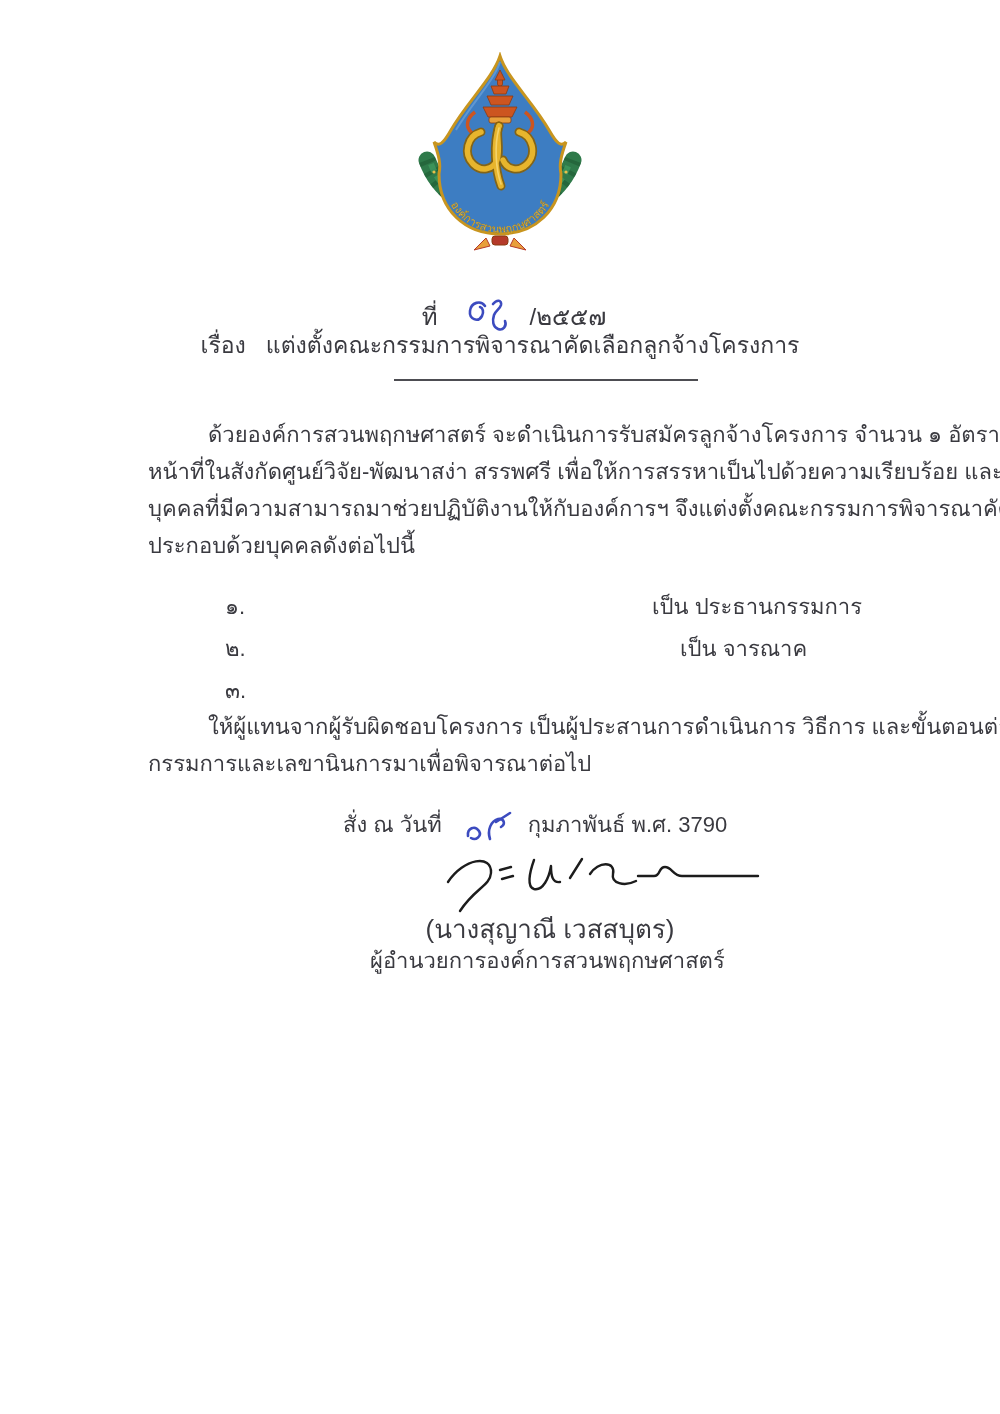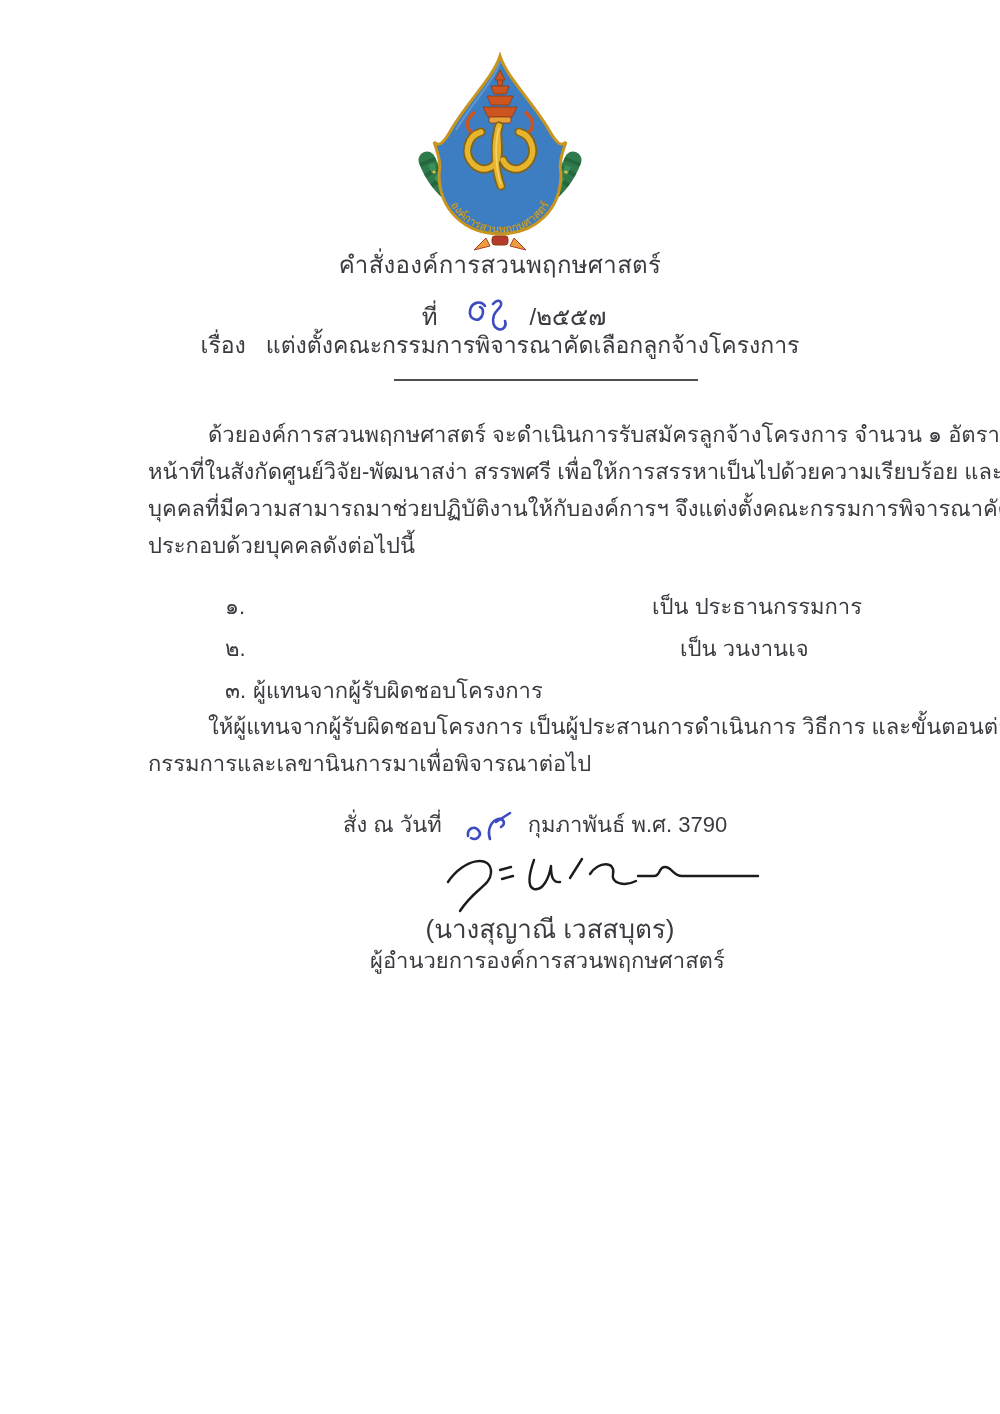--- a/index.html
+++ b/index.html
@@ -146,21 +146,20 @@
       </text>
 
       <g>
         <path d="M83,186 l-12,12 l16,-4 Z" fill="#e8a03c" stroke="#b53a2a" stroke-width="1"></path>
         <path d="M111,186 l12,12 l-16,-4 Z" fill="#e8a03c" stroke="#b53a2a" stroke-width="1"></path>
         <rect x="89" y="184" width="16" height="9" rx="3" fill="#b53a2a" stroke="#8a3a10" stroke-width="1"></rect>
       </g>
     </svg>
   </div>
 
-  <div class="abs org-line">คำสั่งองค์การสวนพฤกษศาสตร์</div>
 
   <div class="abs number-line">
     <span>ที่</span>
     <span class="hand-num" title="">
       <svg width="52" height="44" viewBox="0 0 52 44">
         <g fill="none" stroke="#3c4bbf" stroke-width="2.6" stroke-linecap="round">
           <path d="M22,12 c-4,-6 -14,-4 -15,5 c-1,8 8,12 12,5 c2,-4 1,-8 -2,-9"></path>
           <path d="M30,10 c4,-5 9,-4 8,1 c-1,4 -5,5 -7,10 c-2,6 -1,12 4,14 c5,2 9,-3 7,-8"></path>
         </g>
       </svg>
@@ -181,25 +180,24 @@
       <div class="pline">ประกอบด้วยบุคคลดังต่อไปนี้</div>
     </div>
 
   <div class="abs committee">
       <div class="committee-row">
       <span class="c-num">๑.</span>
       <span class="c-role">เป็น ประธานกรรมการ</span>
     </div>
       <div class="committee-row">
       <span class="c-num">๒.</span>
-      <span class="c-role">เป็น วนงานเจ</span>
+      <span class="c-role">เป็น จารณาค</span>
     </div>
       <div class="committee-row">
       <span class="c-num">๓.</span>
-      <span class="c-text">ผู้แทนจากผู้รับผิดชอบโครงการ</span>
     </div>
     </div>
 
   <div class="abs para para2">
       <div class="pline">ให้ผู้แทนจากผู้รับผิดชอบโครงการ  เป็นผู้ประสานการดำเนินการ  วิธีการ  และขั้นตอนต่างๆ และ</div>
       <div class="pline">กรรมการและเลขานินการมาเพื่อพิจารณาต่อไป</div>
     </div>
 
   <div class="abs date-line">
     <span>สั่ง  ณ  วันที่</span>

